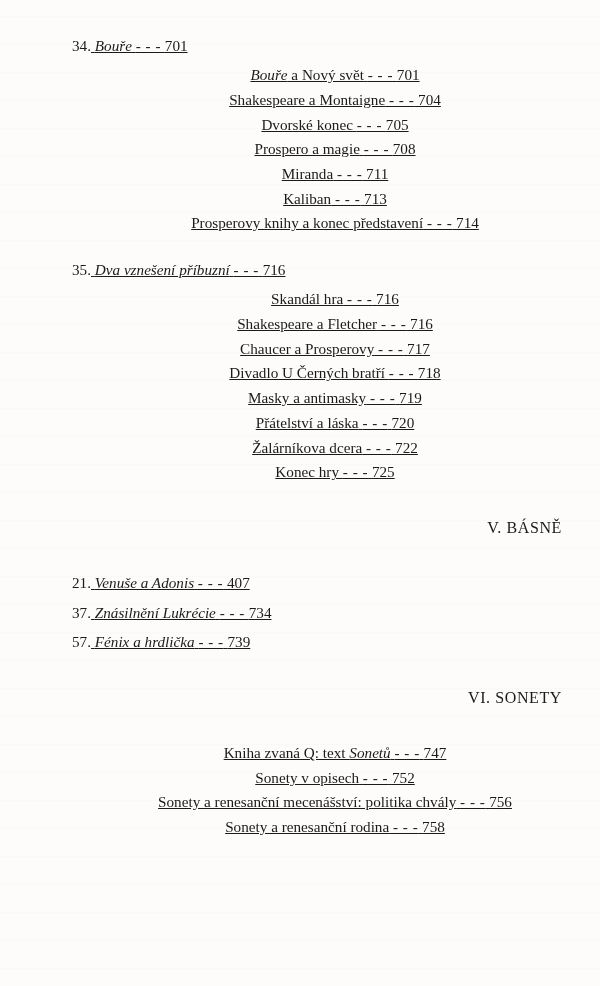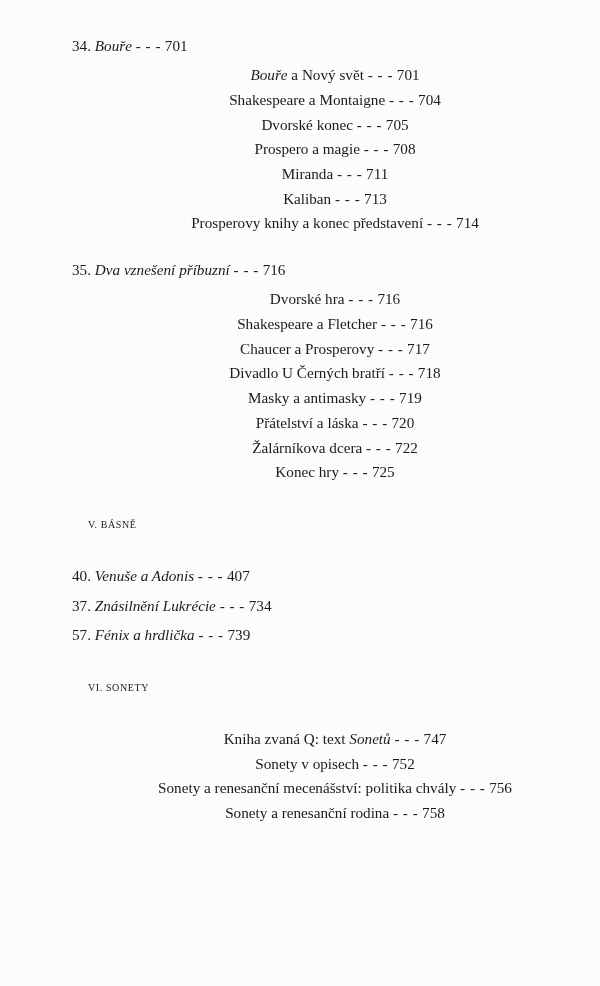--- a/index.html
+++ b/index.html
@@ -18,20 +18,21 @@
   .page {
     position: absolute;
     inset: 0;
     padding: 38px 30px 20px 72px;
     box-sizing: border-box;
   }
   .entry {
     font-size: 15.2px;
     line-height: 1.0;
     white-space: nowrap;
+    text-decoration: underline;
   }
   .chapter {
     margin-top: 0;
     margin-bottom: 14px;
     padding-left: 0;
   }
   .chapter .num {
     display: inline-block;
   }
   .sub {
@@ -45,24 +46,24 @@
   .dashes {
     letter-spacing: 0.5px;
   }
   .group {
     margin-bottom: 0;
   }
   .gap-lg {
     height: 22px;
   }
   .section-head {
-    text-align: left;
-    font-size: 10px;
+    text-align: right;
+    font-size: 16px;
     letter-spacing: 0.6px;
-    margin: 16px;
+    margin: 8px;
     padding: 0;
   }
   .sec-block {
     margin-top: 40px;
     margin-bottom: 38px;
   }
   .pnum {
     font-variant-numeric: lining-nums;
   }
   .ghost {
@@ -138,21 +139,21 @@
 
   <div class="group">
     <div class="entry chapter">
       <span class="num">35.</span>
       <span class="ital">Dva vznešení příbuzní</span>
       <span class="dashes">- - -</span>
       <span class="pnum">716</span>
     </div>
 
     <div class="entry sub">
-      <span>Dvorské hra</span>
+      <span>Skandál hra</span>
       <span class="dashes">- - -</span>
       <span class="pnum">716</span>
     </div>
     <div class="entry sub">
       <span>Shakespeare a Fletcher</span>
       <span class="dashes">- - -</span>
       <span class="pnum">716</span>
     </div>
     <div class="entry sub">
       <span>Chaucer a Prosperovy</span>
@@ -184,21 +185,21 @@
       <span class="dashes">- - -</span>
       <span class="pnum">725</span>
     </div>
   </div>
 
   <div class="sec-block">
     <div class="section-head">V. BÁSNĚ</div>
   </div>
 
   <div class="entry chapter">
-    <span class="num">40.</span>
+    <span class="num">21.</span>
     <span class="ital">Venuše a Adonis</span>
     <span class="dashes">- - -</span>
     <span class="pnum">407</span>
   </div>
   <div class="entry chapter">
     <span class="num">37.</span>
     <span class="ital">Znásilnění Lukrécie</span>
     <span class="dashes">- - -</span>
     <span class="pnum">734</span>
   </div>

